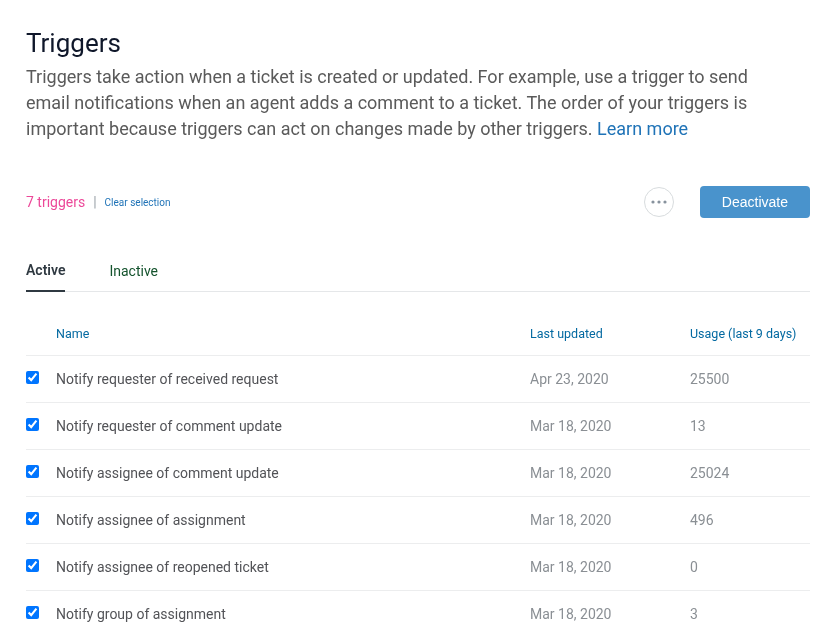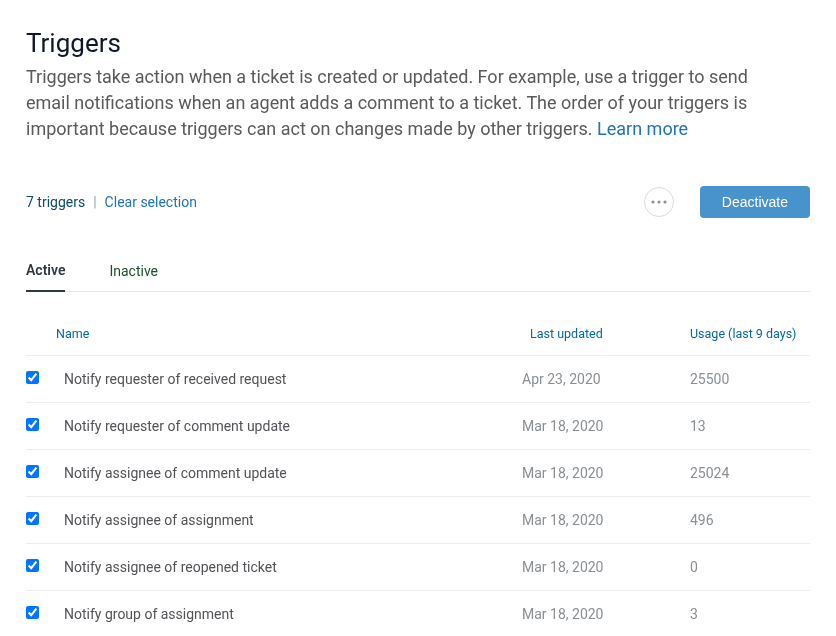--- a/index.html
+++ b/index.html
@@ -31,31 +31,31 @@
   .description a {
     color: #1f73b7;
     text-decoration: none;
   }
   .toolbar {
     display: flex;
     align-items: center;
     margin-top: 44px;
   }
   .count {
-    color: #0c4a6e;
+    color: #ec4899;
     font-size: 14px;
   }
   .pipe {
     color: #9aa1a8;
     margin: 0 8px;
   }
   .clear-link {
     color: #1f73b7;
     cursor: pointer;
-    font-size: 14px;
+    font-size: 10px;
   }
   .toolbar-right {
     margin-left: auto;
     display: flex;
     align-items: center;
     gap: 26px;
   }
   .more-btn {
     width: 30px;
     height: 30px;
@@ -108,21 +108,20 @@
     border-bottom: 1px solid #ecedee;
   }
   .thead {
     color: #8a8f94;
     font-size: 12.5px;
     padding: 14px 0;
   }
   .trow {
     padding: 15px 0;
     color: #5d6266;
-    gap: 8px;
   }
   .col-check {
     width: 30px;
     flex: 0 0 30px;
   }
   .col-name {
     flex: 1;
     color: #525357;
   }
   .col-updated {

